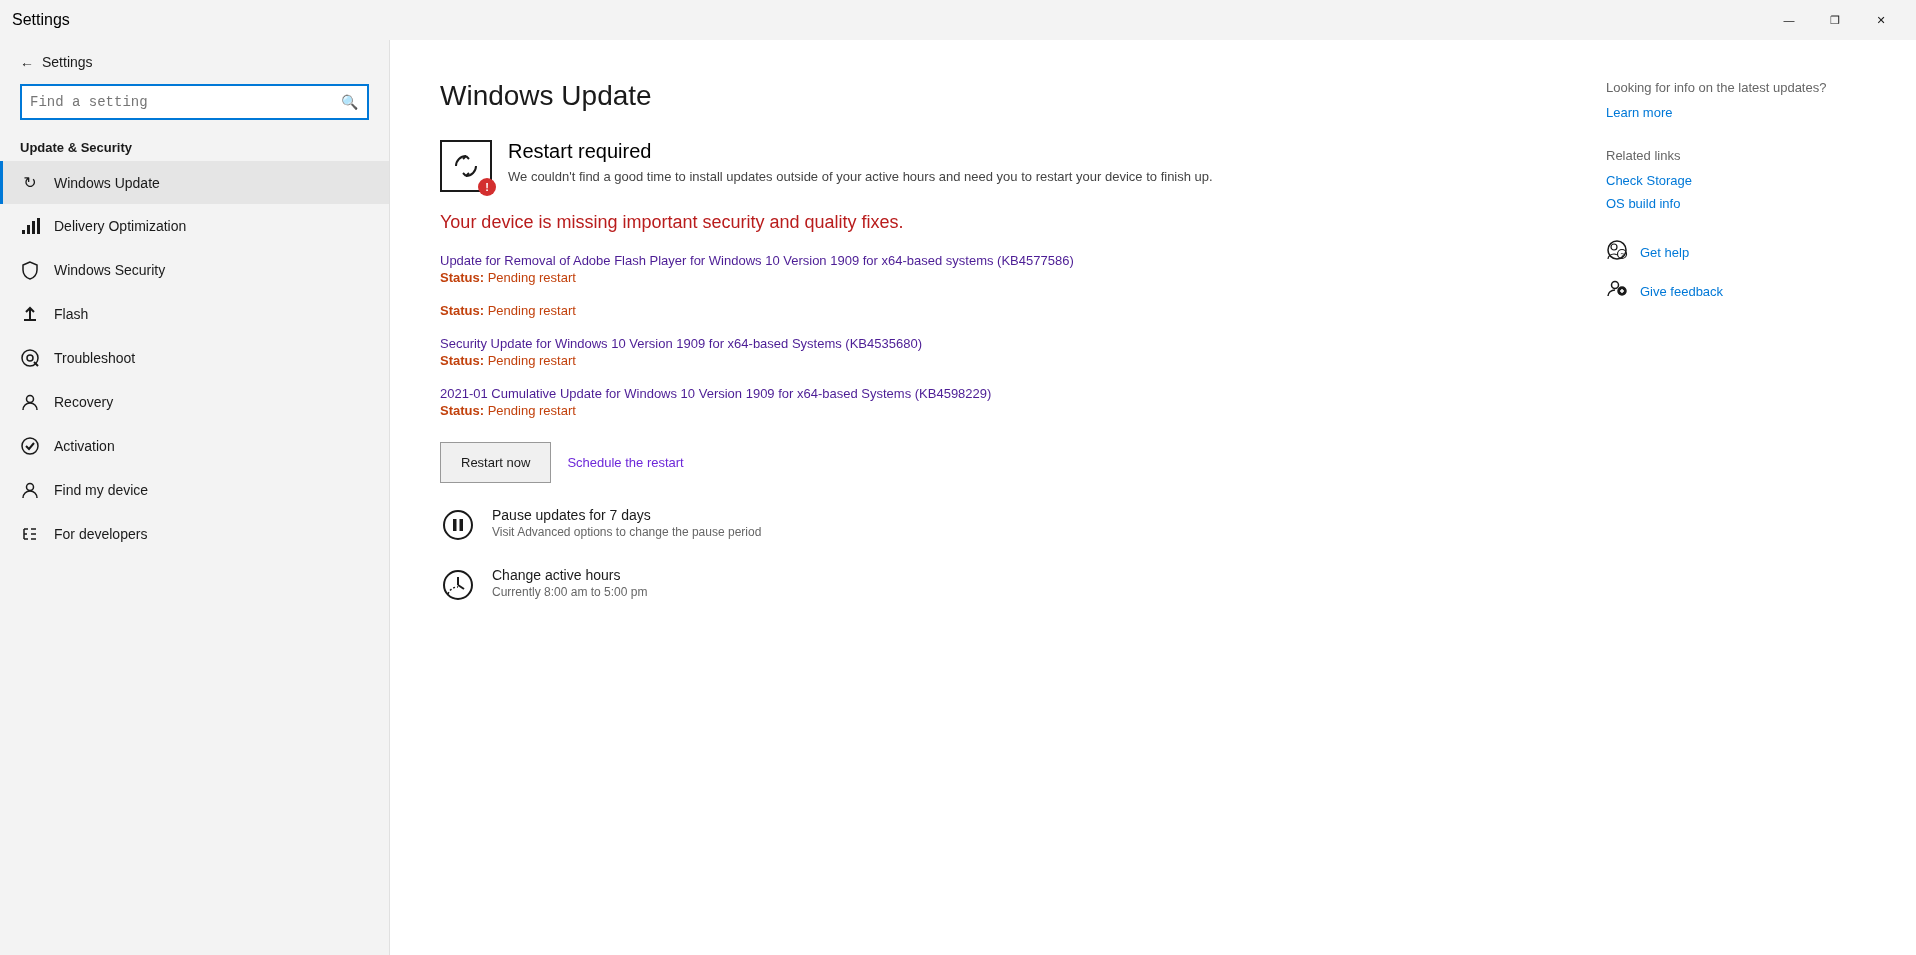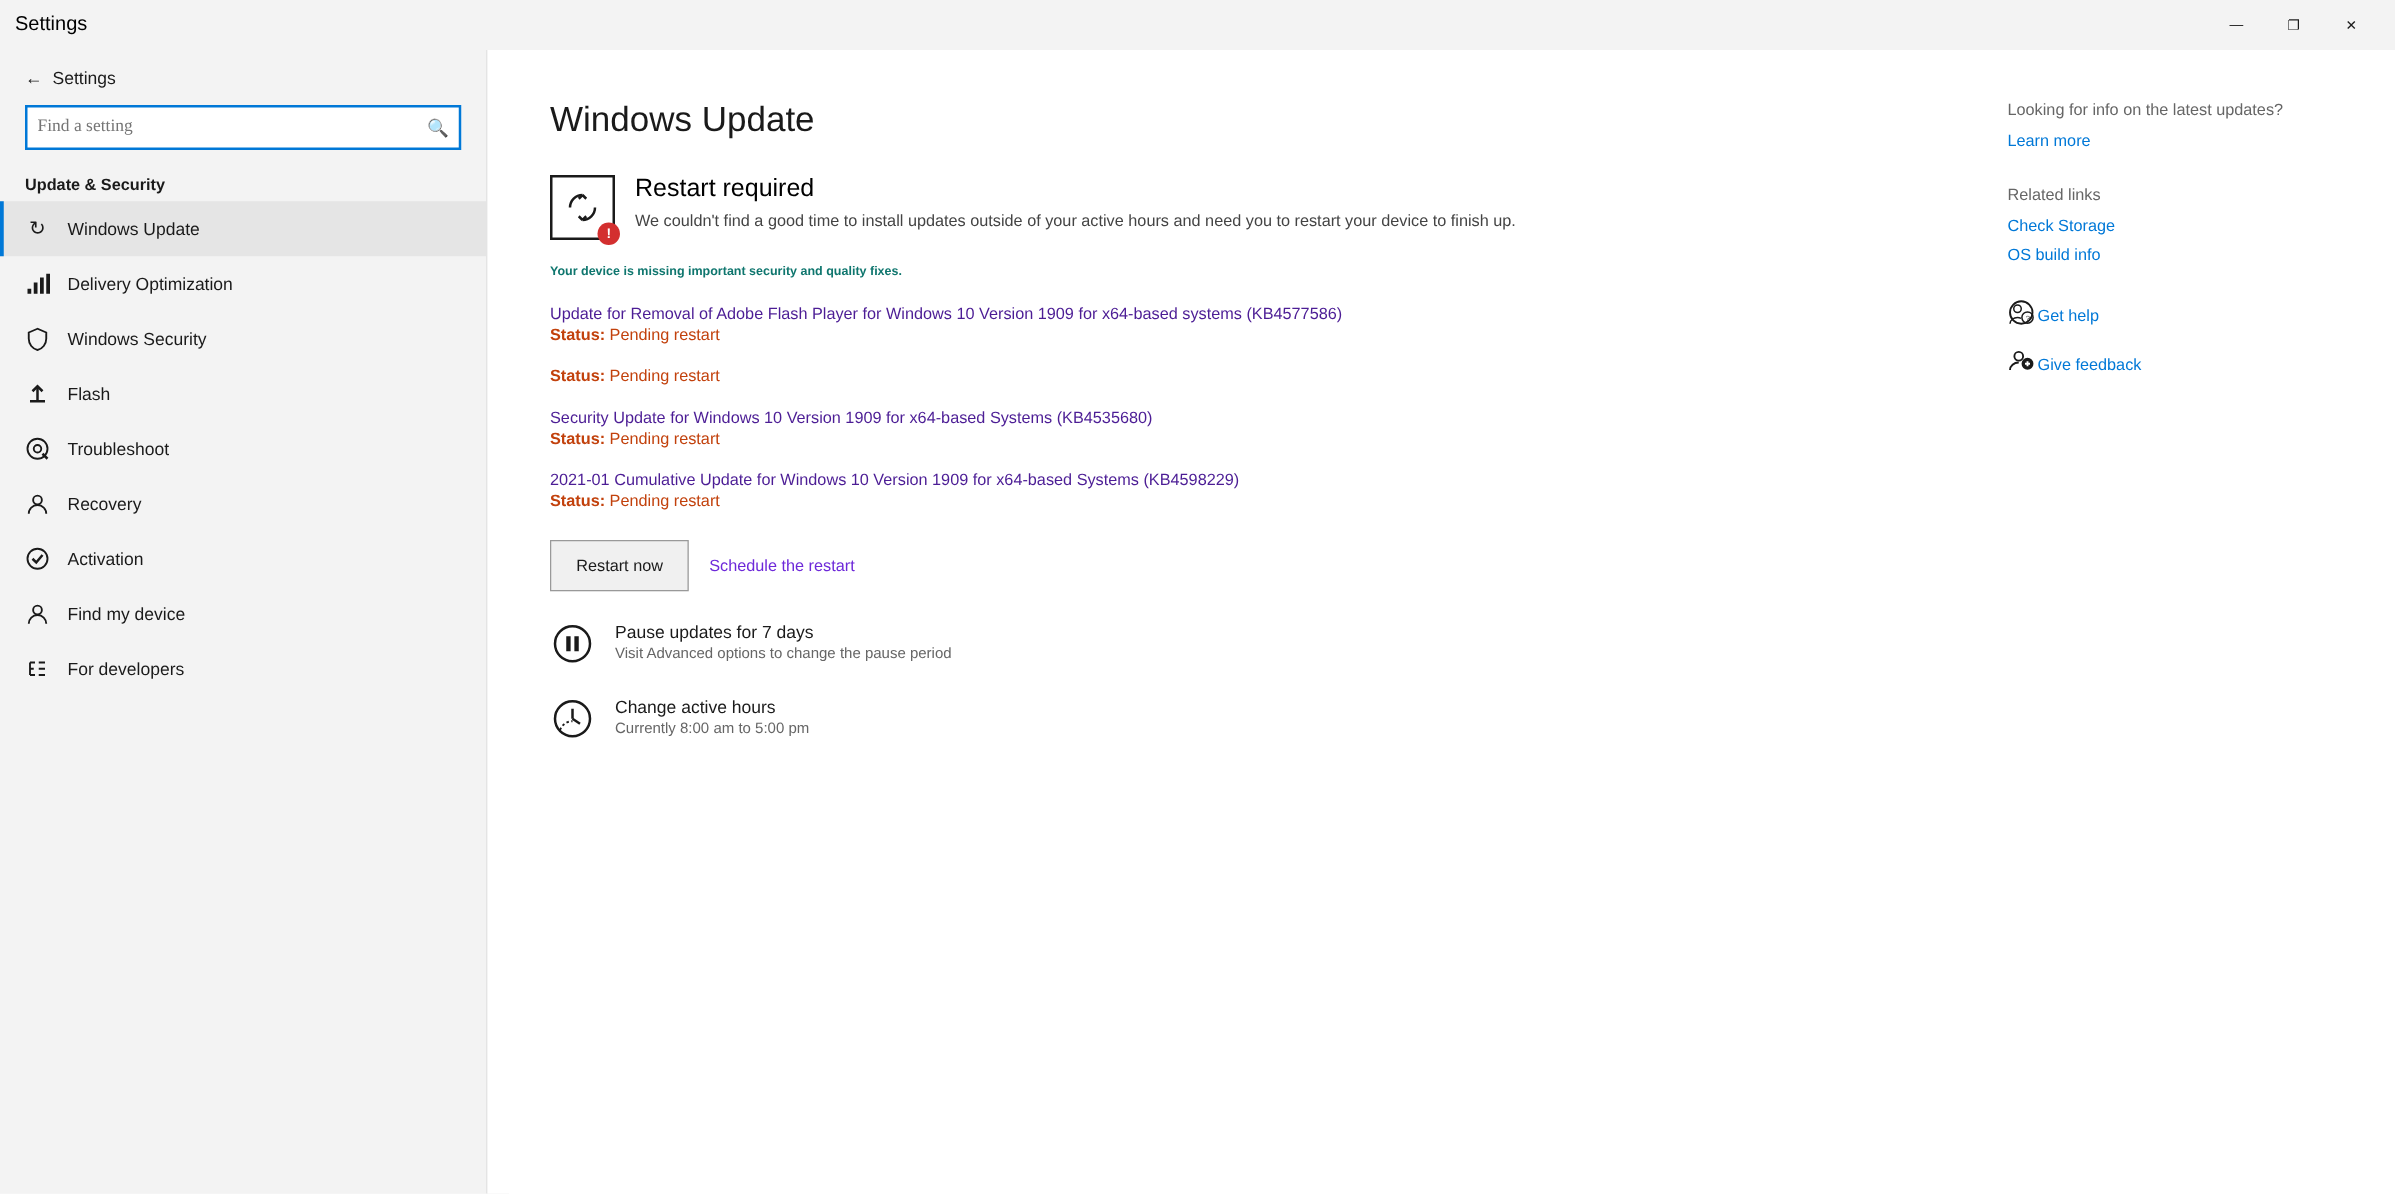--- a/index.html
+++ b/index.html
@@ -35,21 +35,21 @@
     .search-container {
       padding: 0 20px 12px 20px;
     }
     .search-box {
       display: flex; align-items: center;
       border: 2px solid #0078d7; background: white; height: 36px;
       padding: 0 8px; gap: 6px;
     }
     .search-box input {
       border: none; outline: none; flex: 1; font-size: 14px; color: #000000;
-      font-family: Liberation Serif, serif;
+      font-family: Liberation Mono, monospace;
     }
     .search-icon-btn { color: #666; font-size: 14px; cursor: pointer; }
 
     .sidebar-section-title {
       padding: 8px 20px 6px 20px; font-size: 13px; font-weight: 600; color: #1a1a1a;
     }
 
     .sidebar-item {
       display: flex; align-items: center; gap: 14px; padding: 12px 20px;
       cursor: pointer; font-size: 14px; color: #1a1a1a; position: relative;
@@ -81,21 +81,21 @@
     }
     .restart-badge {
       position: absolute; bottom: -4px; right: -4px;
       width: 18px; height: 18px; background: #d32f2f; border-radius: 50%;
       display: flex; align-items: center; justify-content: center;
       color: white; font-size: 11px; font-weight: 700;
     }
     .restart-title { font-size: 20px; font-weight: 400; margin-bottom: 4px; }
     .restart-desc { font-size: 13px; color: #444; line-height: 1.5; }
 
-    .security-warning { color: #0f766e; font-size: 10px; margin-bottom: 20px; font-weight: bold; }
+    .security-warning { color: #b91c1c; font-size: 18px; margin-bottom: 20px; }
 
     .update-item { margin-bottom: 18px; }
     .update-name { font-size: 13px; color: #4c1d95; margin-bottom: 2px; }
     .update-status { font-size: 13px; color: #c2410c; }
     .update-status strong { font-weight: 600; }
 
     .action-buttons { display: flex; align-items: center; gap: 16px; margin: 24px 0; }
     .btn-restart {
       padding: 12px 20px; background: #f0f0f0; border: 1px solid #999;
       font-size: 13px; cursor: pointer; font-family: 'Segoe UI', sans-serif;
@@ -106,21 +106,21 @@
     .option-item { display: flex; align-items: flex-start; gap: 16px; margin-bottom: 24px; }
     .option-icon { width: 36px; height: 36px; display: flex; align-items: center; justify-content: center; font-size: 22px; flex-shrink: 0; color: #1a1a1a; }
     .option-title { font-size: 14px; color: #1a1a1a; margin-bottom: 2px; }
     .option-desc { font-size: 12px; color: #666; }
 
     
     .content-sidebar-section { margin-bottom: 28px; }
     .cs-title { font-size: 13px; color: #666; margin-bottom: 10px; }
     .cs-link { color: #0078d7; font-size: 13px; cursor: pointer; display: block; margin-bottom: 8px; }
 
-    .cs-link-with-icon { display: flex; align-items: center; gap: 2px; margin-bottom: 12px; }
+    .cs-link-with-icon { display: flex; align-items: center; gap: 12px; margin-bottom: 12px; }
     .cs-link-icon { font-size: 18px; color: #1a1a1a; }
 
     
     ::-webkit-scrollbar { width: 8px; }
     ::-webkit-scrollbar-track { background: #f3f3f3; }
     ::-webkit-scrollbar-thumb { background: #c0c0c0; }
   </style>
 </head>
 <body>
 

